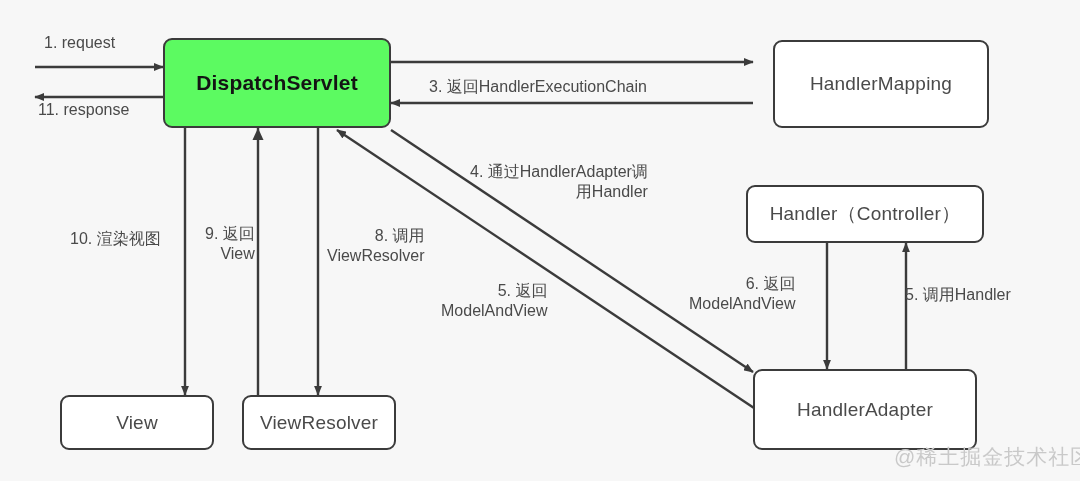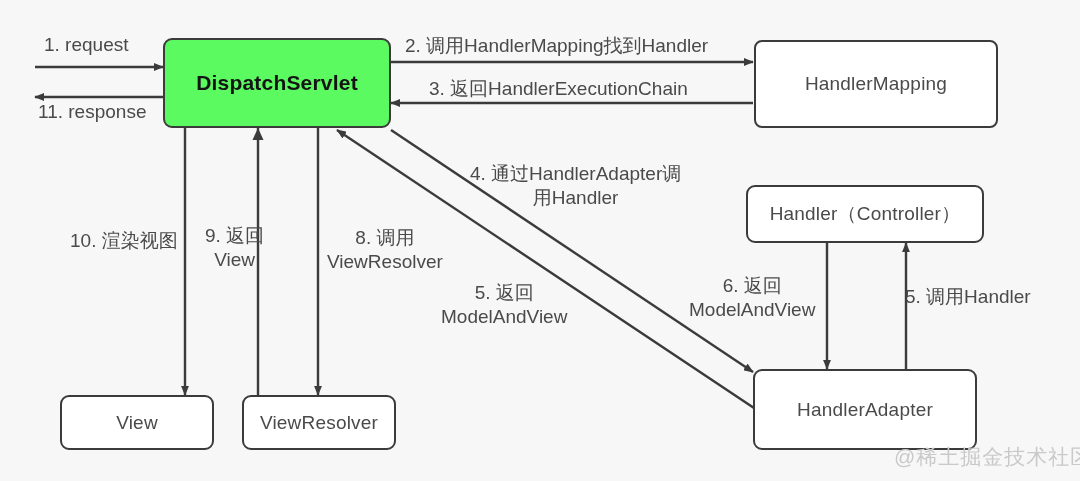--- a/index.html
+++ b/index.html
@@ -38,26 +38,26 @@
   .node.accent {
     background: #5cfa61;
     color: #141414;
     font-weight: bold;
     font-size: 21px;
     border-color: #3b3b3b;
   }
   .lbl {
     position: absolute;
     color: #4a4a4a;
-    font-size: 19px;
+    font-size: 16px;
     line-height: 1.28;
     white-space: pre;
     z-index: 4;
   }
-  .lbl.c { text-align: center; }
+  .lbl.c { text-align: right; }
   .lbl.l { text-align: left; }
   .watermark {
     position: absolute;
     color: #c9c9c9;
     font-size: 21px;
     letter-spacing: 1px;
     z-index: 5;
     white-space: nowrap;
   }
 </style>
@@ -96,21 +96,21 @@
       <polygon points="258,128 252.5,140 263.5,140" fill="#3b3b3b" stroke="none"></polygon>
 
       <line x1="318" y1="128" x2="318" y2="395" marker-end="url(#ah)"></line>
     </g>
   </svg>
 
   <div class="node accent" style="left:163px; top:38px; width:228px; height:90px;">
     <span>DispatchServlet</span>
   </div>
 
-  <div class="node" style="left:754px; top:40px; width:244px; height:88px;border-radius:8px;">
+  <div class="node" style="left:773px; top:40px; width:216px; height:88px;">
     <span>HandlerMapping</span>
   </div>
 
   <div class="node" style="left:746px; top:185px; width:238px; height:58px;">
     <span>Handler（Controller）</span>
   </div>
 
   <div class="node" style="left:753px; top:369px; width:224px; height:81px;">
     <span>HandlerAdapter</span>
   </div>
@@ -118,21 +118,20 @@
   <div class="node" style="left:60px; top:395px; width:154px; height:55px;">
     <span>View</span>
   </div>
 
   <div class="node" style="left:242px; top:395px; width:154px; height:55px;">
     <span>ViewResolver</span>
   </div>
 
   <div class="lbl l" style="left:44px;  top:33px;">1. request</div>
   <div class="lbl l" style="left:38px;  top:100px;">11. response</div>
-  <div class="lbl l" style="left:405px; top:34px;">2. 调用HandlerMapping找到Handler</div>
   <div class="lbl l" style="left:429px; top:77px;">3. 返回HandlerExecutionChain</div>
   <div class="lbl c" style="left:470px; top:162px;">4. 通过HandlerAdapter调
 用Handler</div>
   <div class="lbl l" style="left:905px; top:285px;">5. 调用Handler</div>
   <div class="lbl c" style="left:689px; top:266px;margin-top:8px;">6. 返回
 ModelAndView</div>
   <div class="lbl c" style="left:441px; top:281px;">5. 返回
 ModelAndView</div>
   <div class="lbl c" style="left:327px; top:226px;">8. 调用
 ViewResolver</div>

